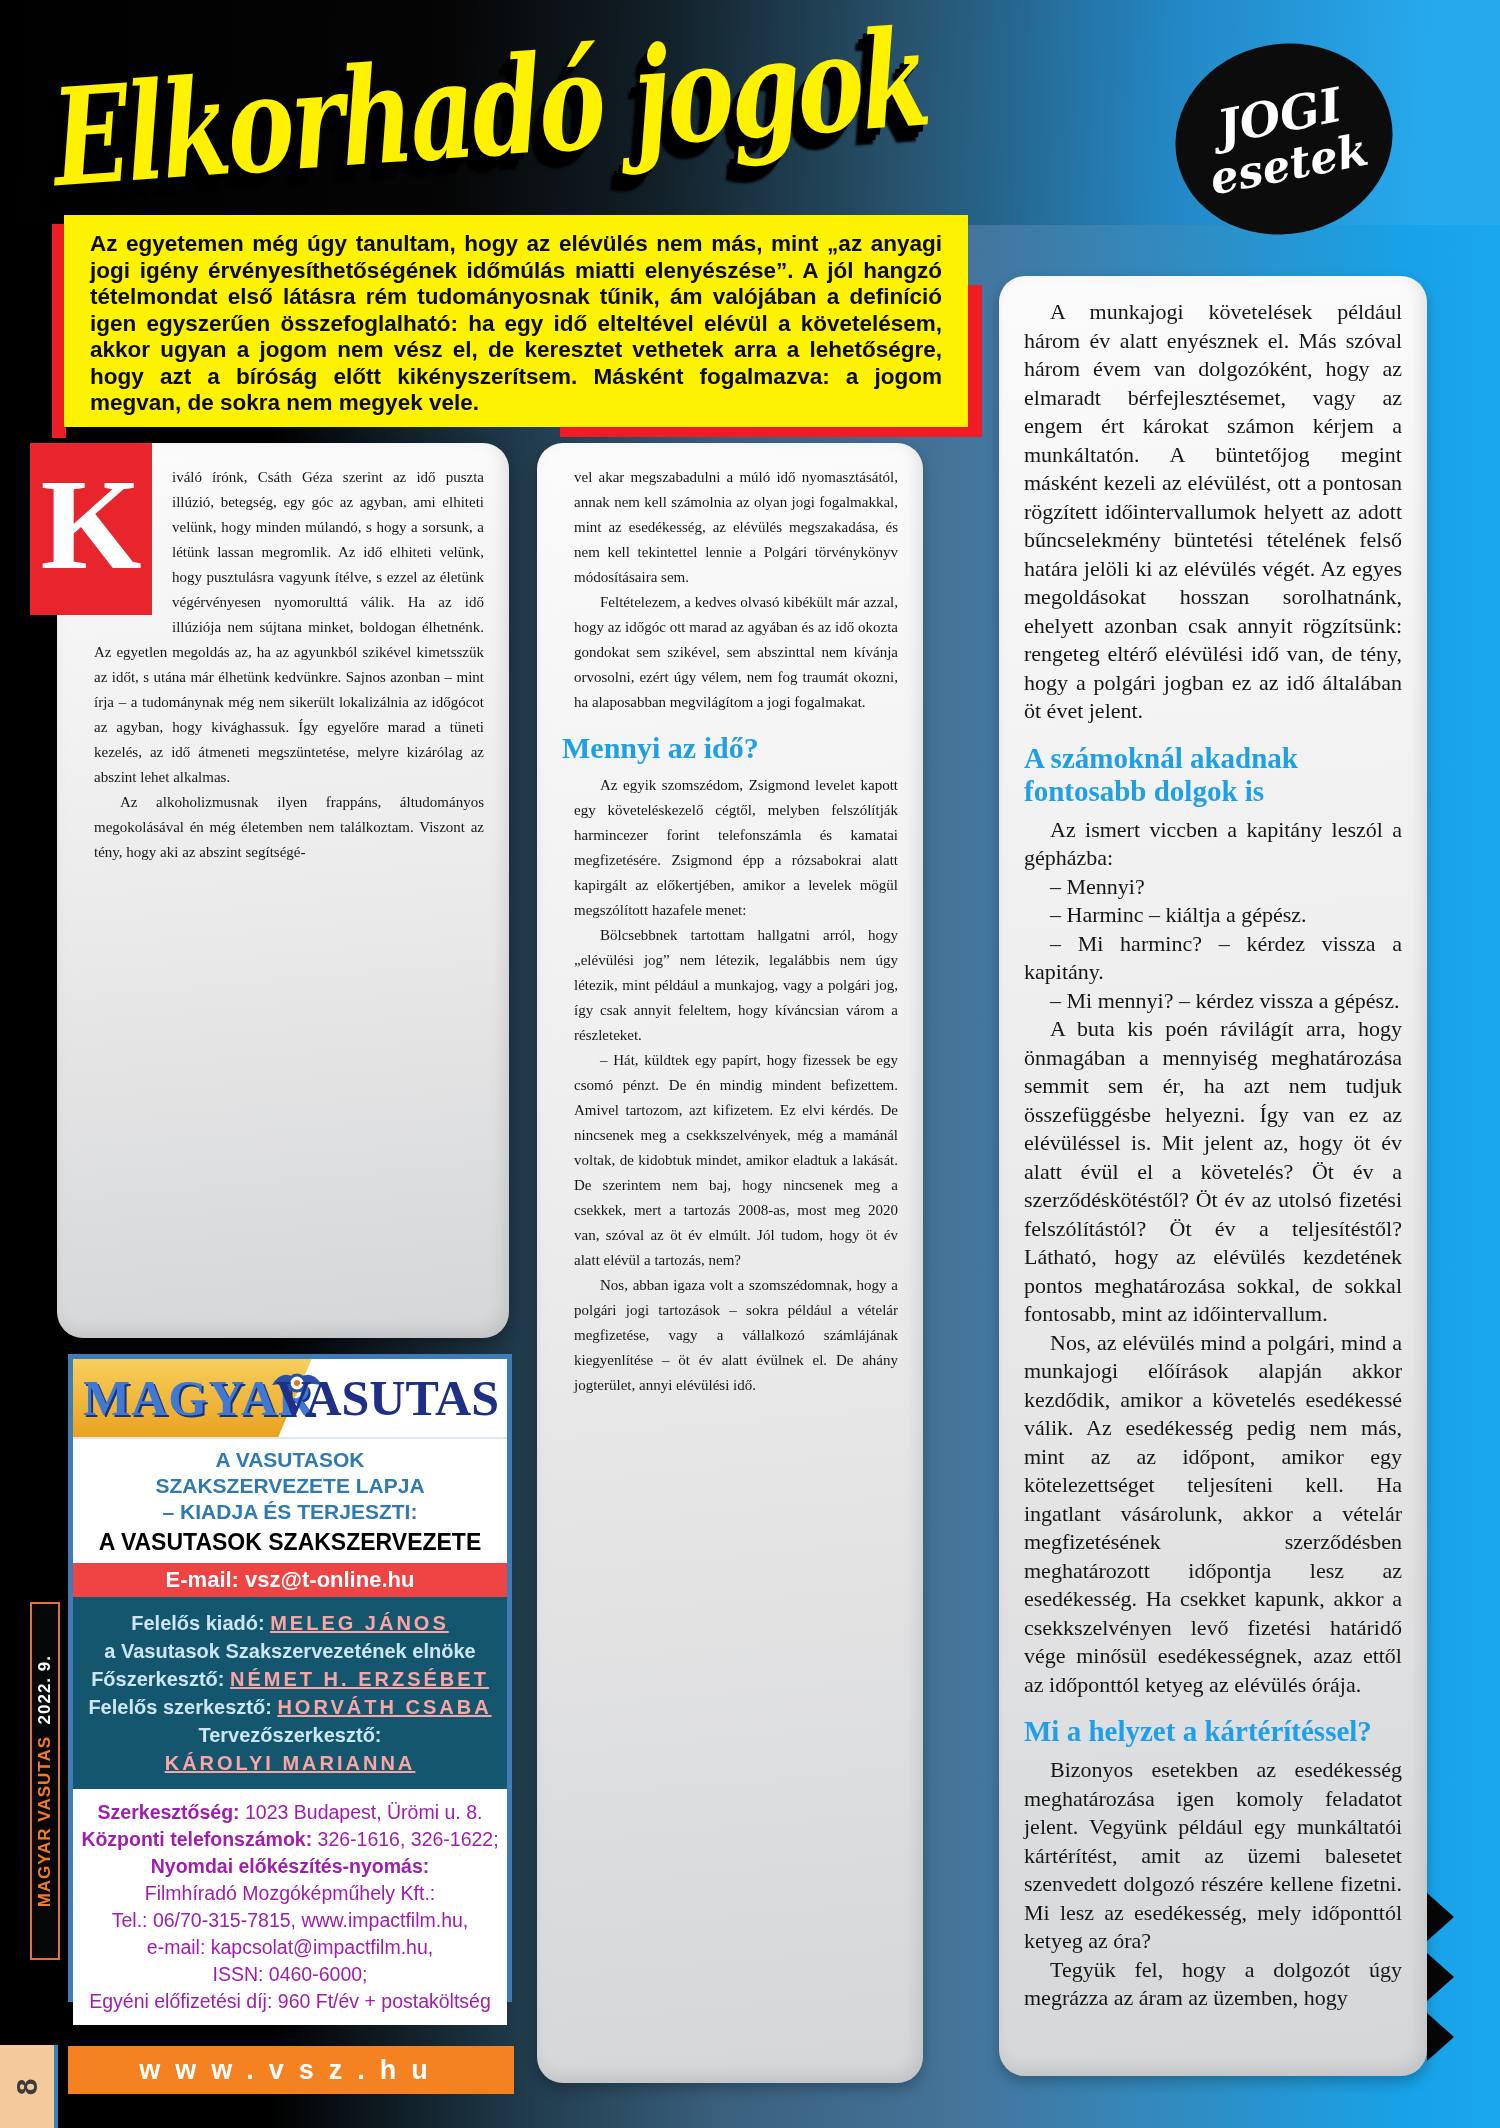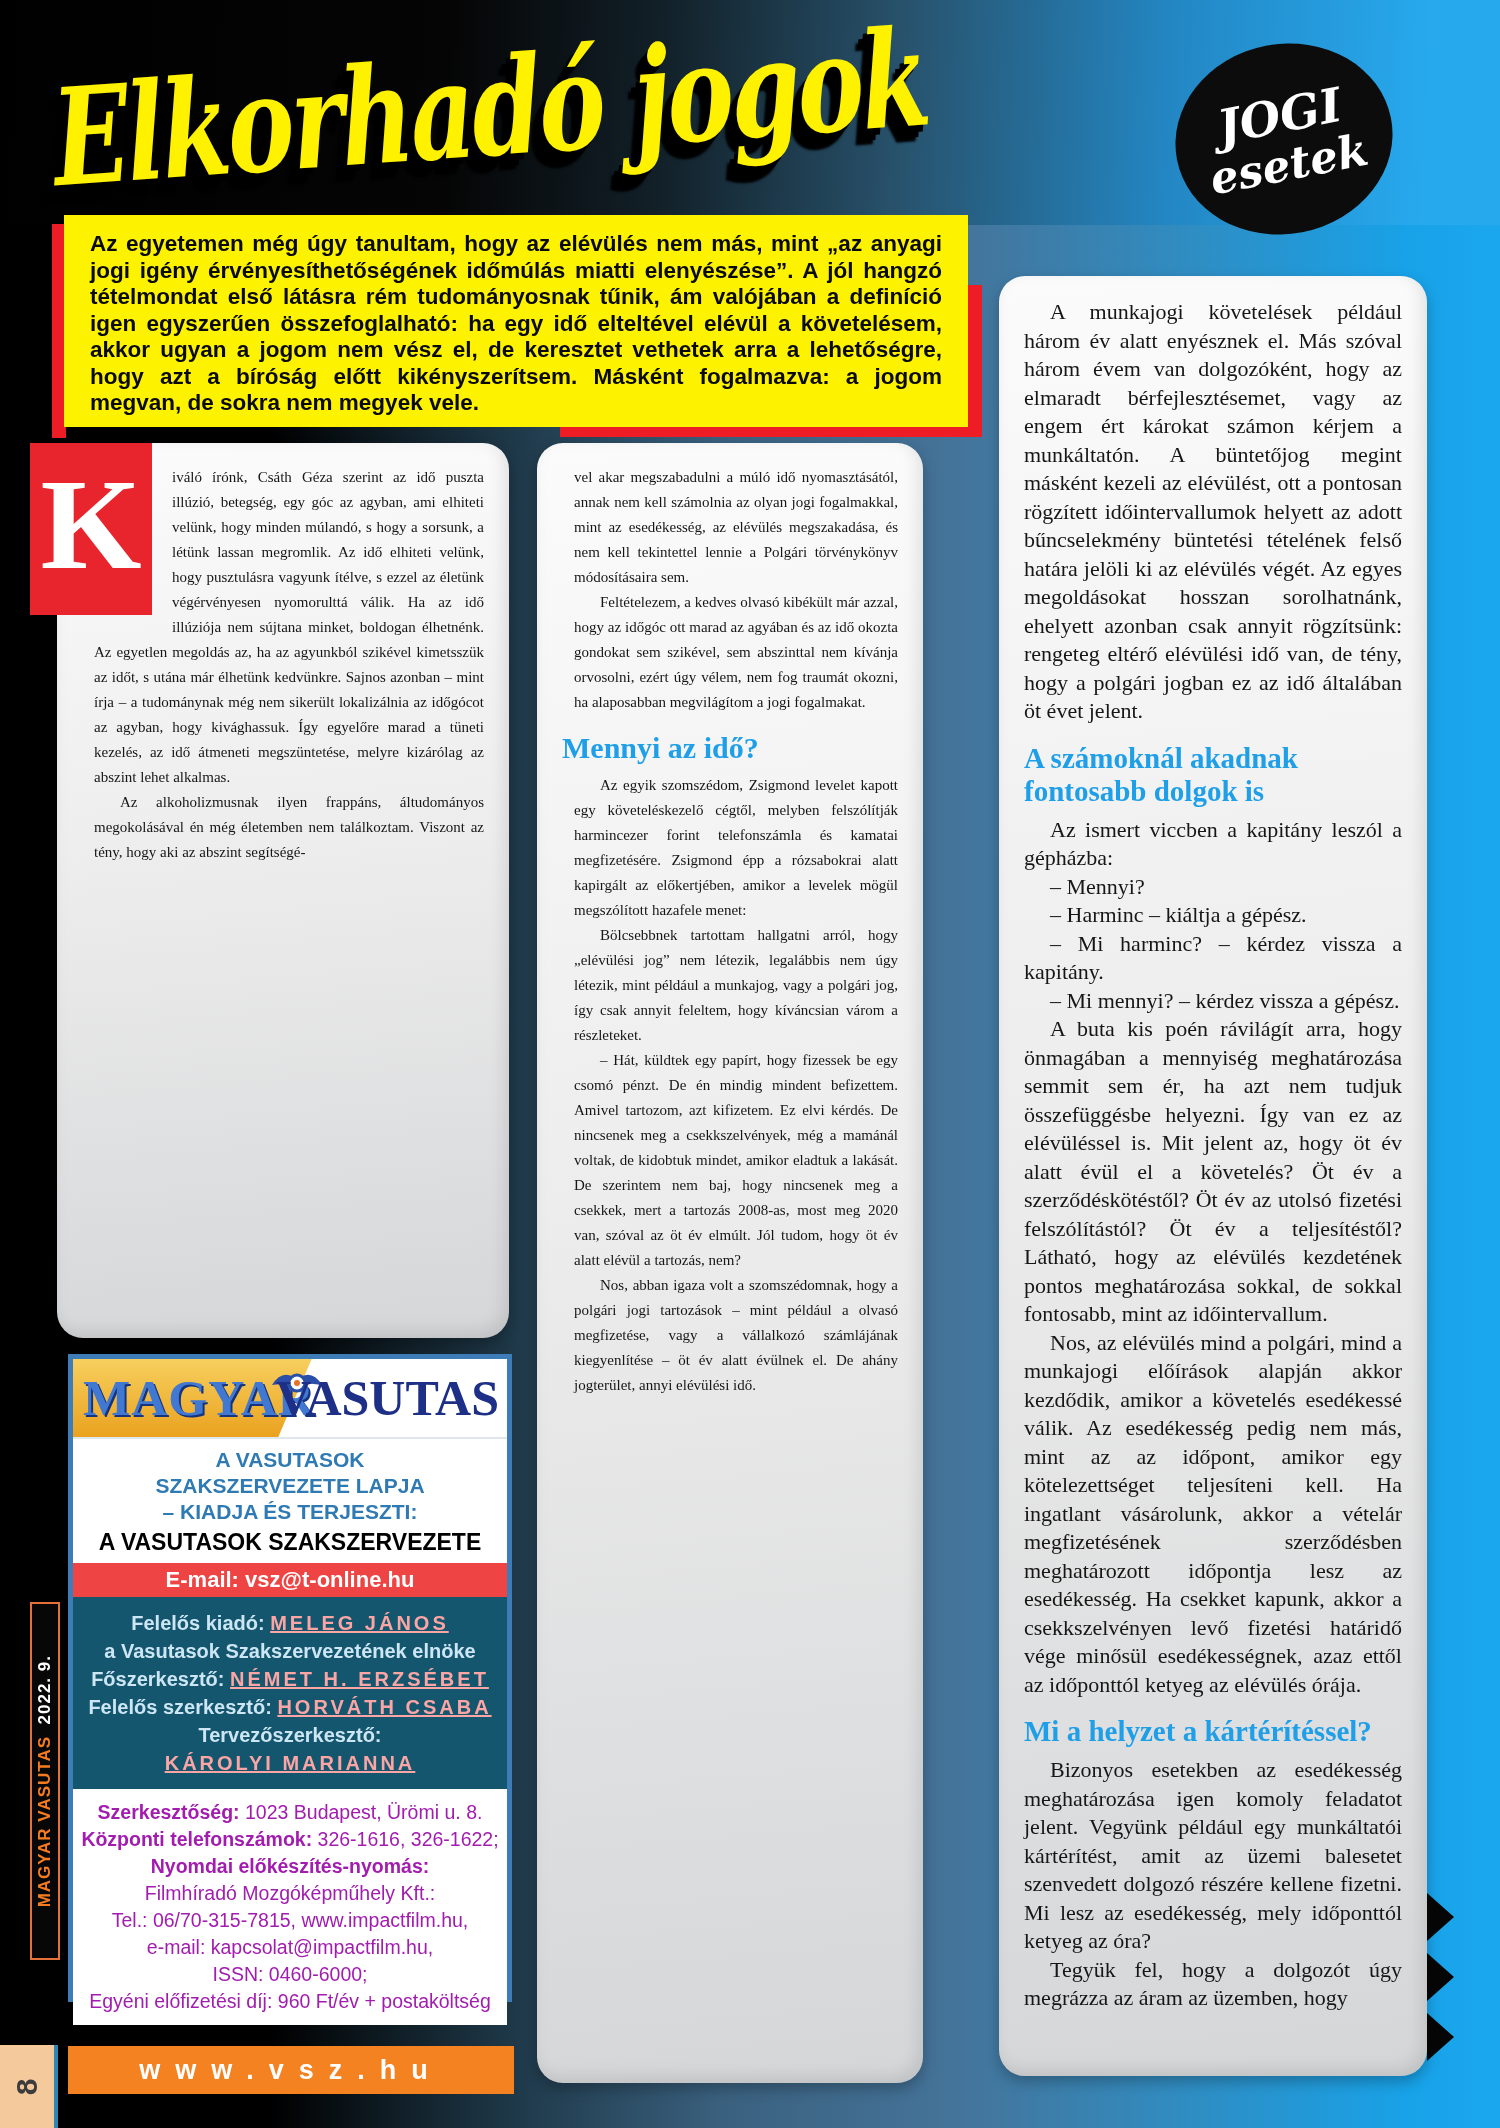--- a/index.html
+++ b/index.html
@@ -121,21 +121,21 @@
   </div>
   <div class="dropcap">K</div>
 
   <div class="panel col2">
     <p>vel akar megszabadulni a múló idő nyomasztásától, annak nem kell számolnia az olyan jogi fogalmakkal, mint az esedékesség, az elévülés megszakadása, és nem kell tekintettel lennie a Polgári törvénykönyv módosításaira sem.</p>
     <p class="ind">Feltételezem, a kedves olvasó kibékült már azzal, hogy az időgóc ott marad az agyában és az idő okozta gondokat sem szikével, sem abszinttal nem kívánja orvosolni, ezért úgy vélem, nem fog traumát okozni, ha alaposabban megvilágítom a jogi fogalmakat.</p>
     <h2 class="sub">Mennyi az idő?</h2>
     <p class="ind">Az egyik szomszédom, Zsigmond levelet kapott egy követeléskezelő cégtől, melyben felszólítják harmincezer forint telefonszámla és kamatai megfizetésére. Zsigmond épp a rózsabokrai alatt kapirgált az előkertjében, amikor a levelek mögül megszólított hazafele menet:</p>
     <p class="ind">Bölcsebbnek tartottam hallgatni arról, hogy „elévülési jog” nem létezik, legalábbis nem úgy létezik, mint például a munkajog, vagy a polgári jog, így csak annyit feleltem, hogy kíváncsian várom a részleteket.</p>
     <p class="ind">– Hát, küldtek egy papírt, hogy fizessek be egy csomó pénzt. De én mindig mindent befizettem. Amivel tartozom, azt kifizetem. Ez elvi kérdés. De nincsenek meg a csekkszelvények, még a mamánál voltak, de kidobtuk mindet, amikor eladtuk a lakását. De szerintem nem baj, hogy nincsenek meg a csekkek, mert a tartozás 2008-as, most meg 2020 van, szóval az öt év elmúlt. Jól tudom, hogy öt év alatt elévül a tartozás, nem?</p>
-    <p class="ind">Nos, abban igaza volt a szomszédomnak, hogy a polgári jogi tartozások – mint például a olvasó megfizetése, vagy a vállalkozó számlájának kiegyenlítése – öt év alatt évülnek el. De ahány jogterület, annyi elévülési idő.</p>
+    <p class="ind">Nos, abban igaza volt a szomszédomnak, hogy a polgári jogi tartozások – sokra például a vételár megfizetése, vagy a vállalkozó számlájának kiegyenlítése – öt év alatt évülnek el. De ahány jogterület, annyi elévülési idő.</p>
   </div>
 
   <div class="panel col3">
     <p class="ind">A munkajogi követelések például három év alatt enyésznek el. Más szóval három évem van dolgozóként, hogy az elmaradt bérfejlesztésemet, vagy az engem ért károkat számon kérjem a munkáltatón. A büntetőjog megint másként kezeli az elévülést, ott a pontosan rögzített időintervallumok helyett az adott bűncselekmény büntetési tételének felső határa jelöli ki az elévülés végét. Az egyes megoldásokat hosszan sorolhatnánk, ehelyett azonban csak annyit rögzítsünk: rengeteg eltérő elévülési idő van, de tény, hogy a polgári jogban ez az idő általában öt évet jelent.</p>
     <h2 class="sub">A számoknál akadnak fontosabb dolgok is</h2>
     <p class="ind">Az ismert viccben a kapitány leszól a gépházba:</p>
     <p class="ind">– Mennyi?</p>
     <p class="ind">– Harminc – kiáltja a gépész.</p>
     <p class="ind">– Mi harminc? – kérdez vissza a kapitány.</p>
     <p class="ind">– Mi mennyi? – kérdez vissza a gépész.</p>

